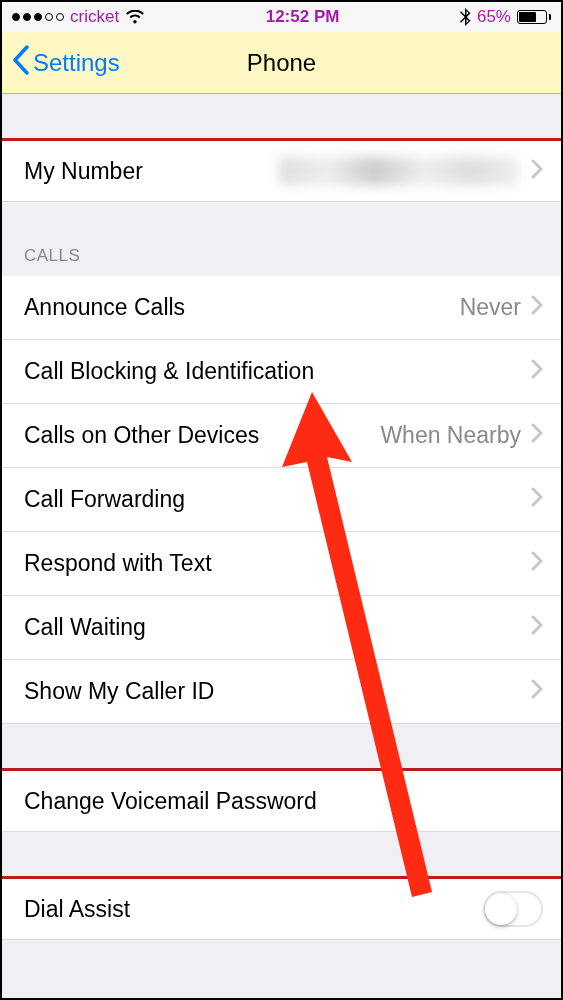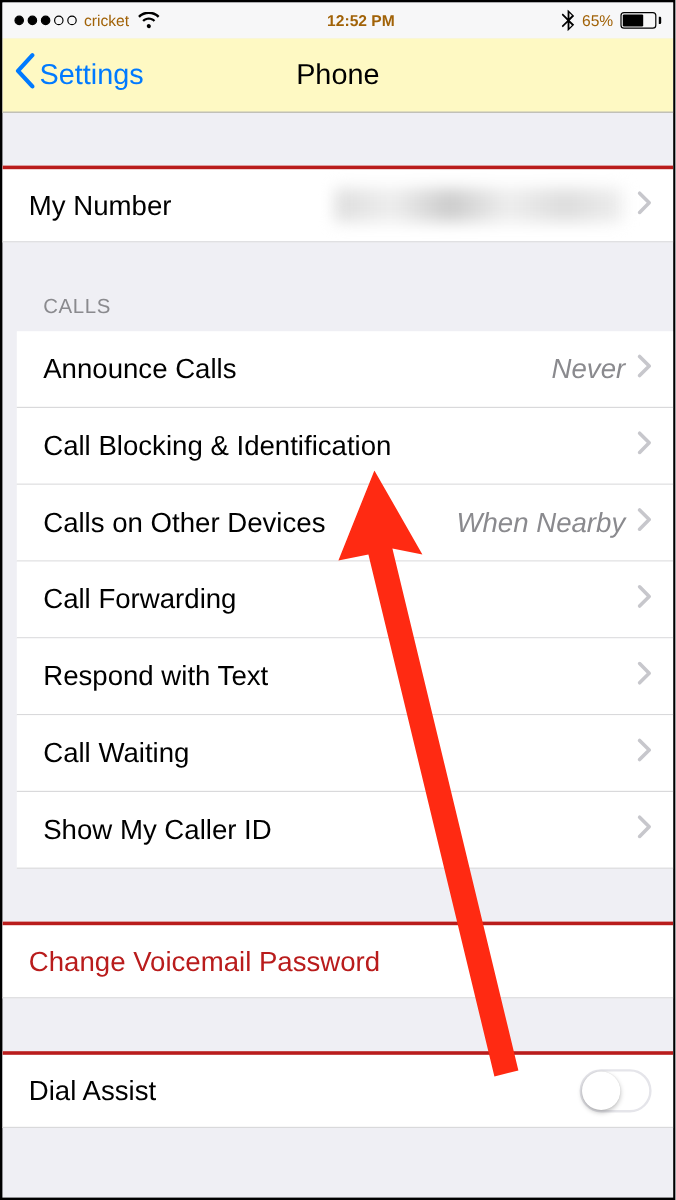--- a/index.html
+++ b/index.html
@@ -1,20 +1,20 @@
 <!DOCTYPE html>
 <html><head>
 <meta charset="utf-8">
 <style>
   * { box-sizing: border-box; margin: 0; padding: 0; }
   html, body { width: 563px; height: 1000px; font-family: -apple-system, "Helvetica Neue", Helvetica, Arial, sans-serif; }
   .frame { width: 563px; height: 1000px; border: 2px solid #000; background: #efeff4; position: relative; overflow: hidden; }
 
   
-  .status-bar { height: 30px; background: #f7f7f8; display: flex; align-items: center; justify-content: space-between; padding: 0 10px; font-size: 13px; font-weight: 500; color: #a16207; }
+  .status-bar { height: 30px; background: #f7f7f8; display: flex; align-items: center; justify-content: space-between; padding: 0 10px; font-size: 17px; font-weight: 500; color: #a21caf; }
   .status-left, .status-right { display: flex; align-items: center; gap: 6px; }
   .signal-dots { display: flex; gap: 3px; align-items: center; }
   .dot { width: 8px; height: 8px; border-radius: 50%; border: 1px solid #000; }
   .dot.filled { background: #000; }
   .wifi-icon svg, .bt-icon svg { display: block; }
   .battery { display: flex; align-items: center; gap: 2px; }
   .battery-body { width: 30px; height: 14px; border: 1.5px solid #000; border-radius: 3px; position: relative; padding: 1px; }
   .battery-fill { height: 100%; width: 65%; background: #000; border-radius: 1px; }
   .battery-tip { width: 2px; height: 6px; background: #000; border-radius: 0 1px 1px 0; }
 
@@ -24,24 +24,24 @@
   .back-chevron { margin-right: 4px; }
   .nav-title { position: absolute; left: 0; right: 0; text-align: center; font-size: 24px; font-weight: 400; color: #000; pointer-events: none; }
 
   
   .group { margin-top: 44px; }
   .group.first { margin-top: 44px; }
   .group-header { font-size: 17px; color: #8a8a8e; padding: 8px 22px 10px; text-transform: uppercase; letter-spacing: 0.5px; }
   .cell { background: #fff; min-height: 64px; display: flex; align-items: center; padding: 0 18px 0 22px; border-bottom: 1px solid #d9d9db; font-size: 23px; color: #000; }
   .cell:first-of-type { border-top: 3px solid #b91c1c; }
   .cell-label { flex: 1; }
-  .cell-value { color: #8a8a8e; font-size: 23px; margin-right: 10px; font-style: italic; }
+  .cell-value { color: #8a8a8e; font-size: 23px; margin-right: 10px; }
   .blurred { filter: blur(6px); background: linear-gradient(90deg, #ddd 0%, #eee 20%, #ccc 40%, #eee 60%, #ddd 80%, #eee 100%); width: 240px; height: 28px; border-radius: 2px; margin-right: 12px;}
   .chevron-right { color: #c7c7cc; }
-  .link-cell { color: #b91c1c; }
+  .link-cell { color: #000000; }
 
   
   .toggle { width: 60px; height: 36px; border-radius: 18px; border: 2px solid #e5e5ea; background: #fff; position: relative; }
   .toggle-knob { width: 32px; height: 32px; border-radius: 50%; background: #fff; box-shadow: 0 2px 4px rgba(0,0,0,0.25), 0 0 1px rgba(0,0,0,0.15); position: absolute; left: 0; top: 0; }
 
   
   .annotation-arrow { position: absolute; left: 260px; top: 390px; pointer-events: none; z-index: 50; }
 
 </style>
 </head>
@@ -99,21 +99,21 @@
       <span class="cell-label">My Number</span>
       <span class="blurred"></span>
       <span class="chevron-right">
         <svg width="12" height="20" viewBox="0 0 12 20">
             <path d="M2 2l8 8-8 8" stroke="#c7c7cc" stroke-width="3" fill="none" stroke-linecap="round" stroke-linejoin="round"></path>
           </svg>
       </span>
     </div>
   </div>
 
-  <div class="group" style="margin-top:36px;padding-left:12px;">
+  <div class="group" style="margin-top:36px;">
     <div class="group-header">CALLS</div>
 
     <div class="cell">
       <span class="cell-label">Announce Calls</span>
       <span class="cell-value">Never</span>
       <span class="chevron-right"><svg width="12" height="20" viewBox="0 0 12 20">
             <path d="M2 2l8 8-8 8" stroke="#c7c7cc" stroke-width="3" fill="none" stroke-linecap="round" stroke-linejoin="round"></path>
           </svg></span>
     </div>
 

